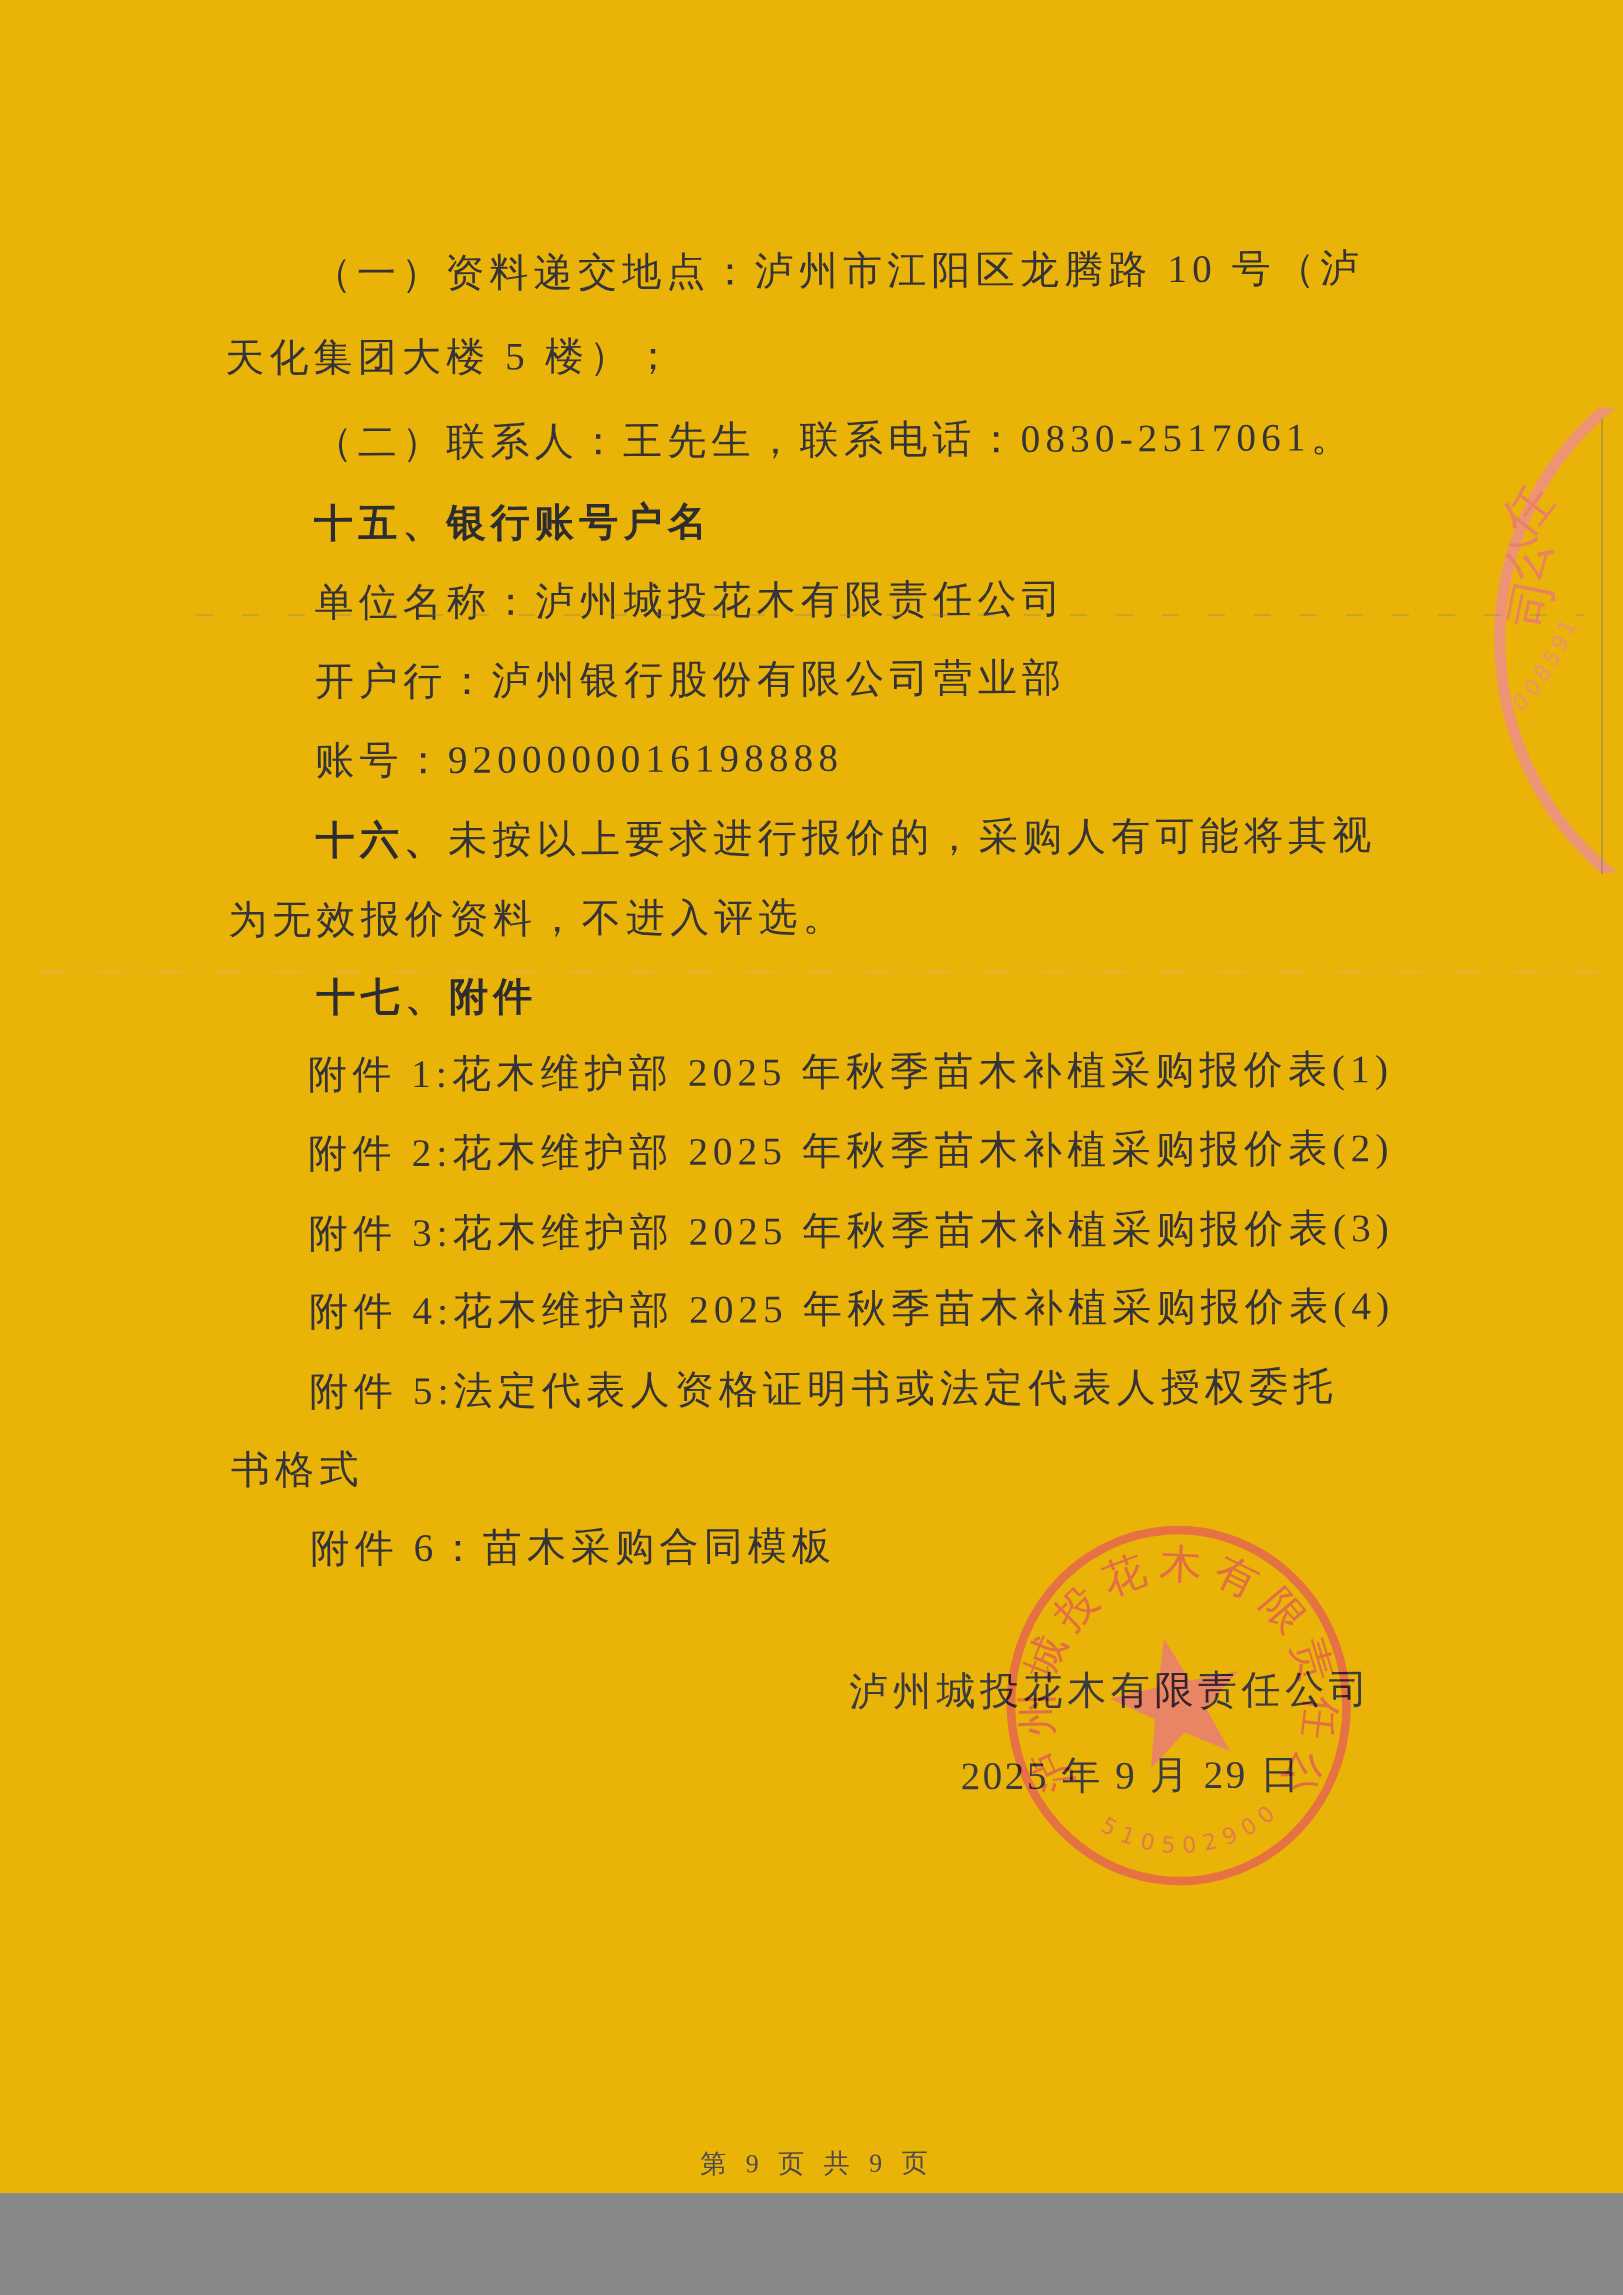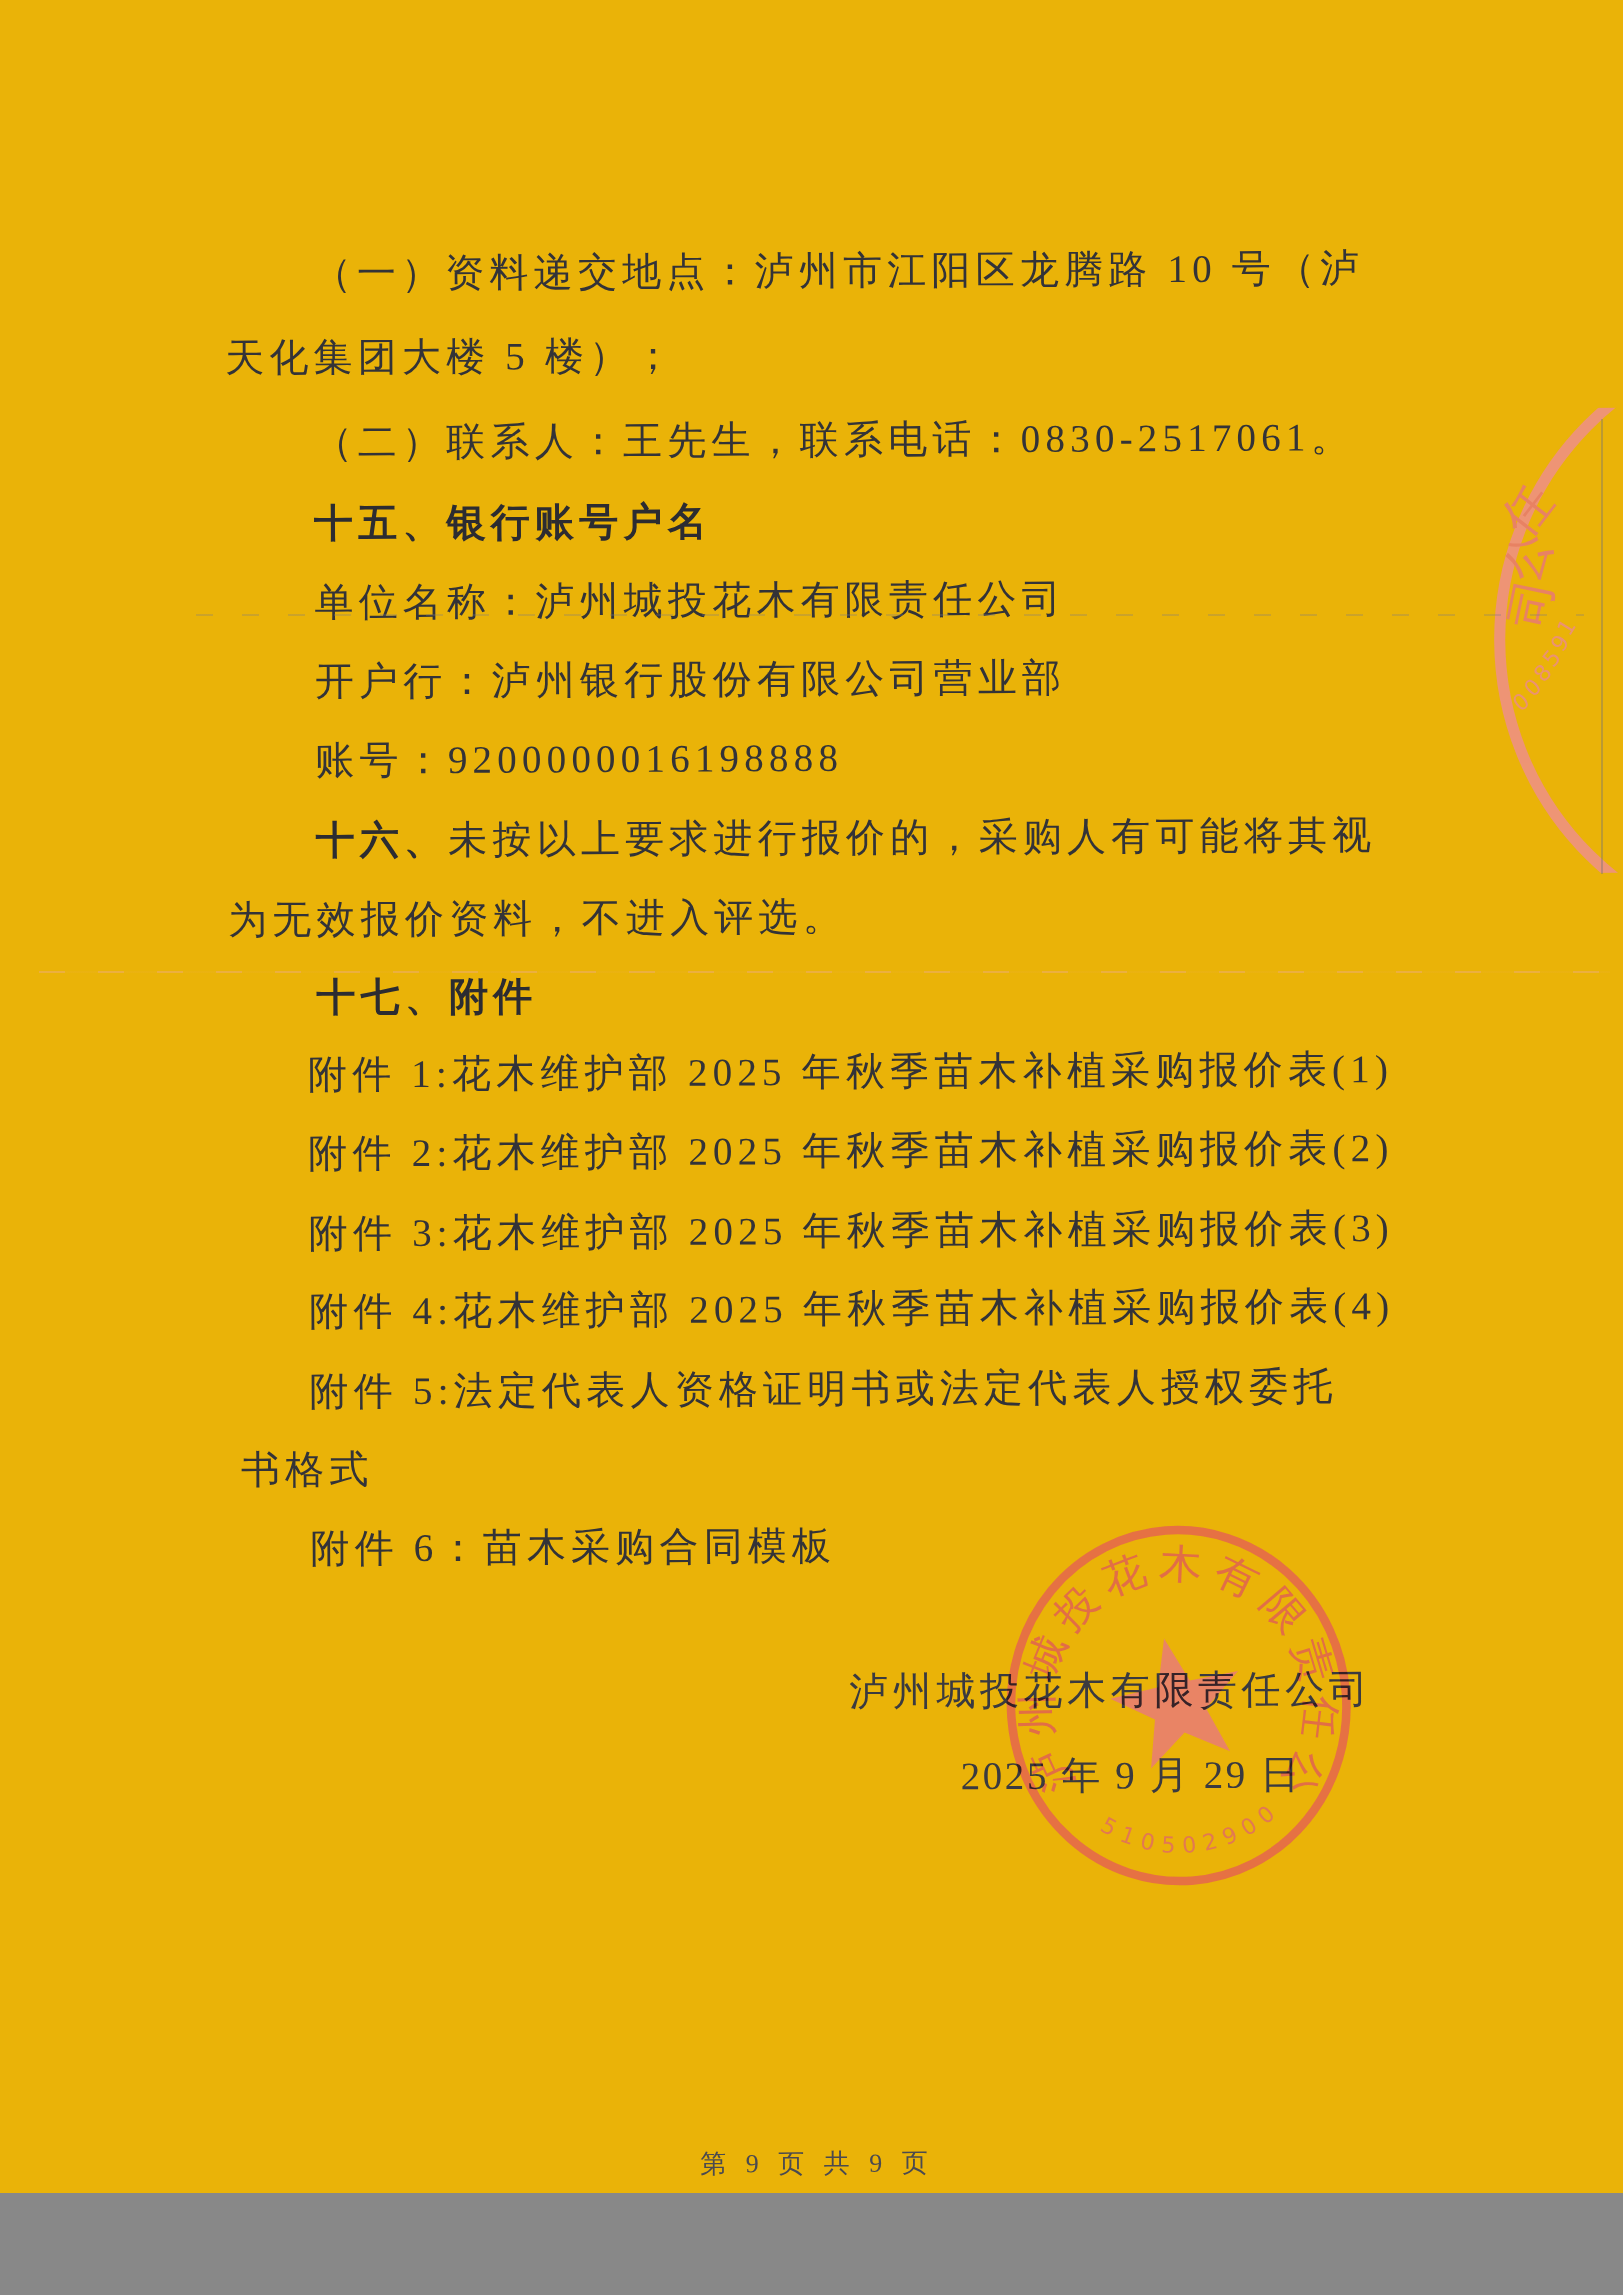--- a/index.html
+++ b/index.html
@@ -51,21 +51,21 @@
     <div class="line" style="left:317px;top:657px"><span class="b"></span><span>开户行：泸州银行股份有限公司营业部</span></div>
     <div class="line" style="left:317px;top:736px"><span class="b"></span><span>账号：9200000016198888</span></div>
     <div class="line" style="left:317px;top:816px"><span class="b">十六、</span><span>未按以上要求进行报价的，采购人有可能将其视</span></div>
     <div class="line" style="left:229px;top:895px"><span class="b"></span><span>为无效报价资料，不进入评选。</span></div>
     <div class="line" style="left:317px;top:973px"><span class="b">十七、附件</span><span></span></div>
     <div class="line" style="left:308px;top:1050px"><span class="b"></span><span>附件 1:花木维护部 2025 年秋季苗木补植采购报价表(1)</span></div>
     <div class="line" style="left:308px;top:1129px"><span class="b"></span><span>附件 2:花木维护部 2025 年秋季苗木补植采购报价表(2)</span></div>
     <div class="line" style="left:308px;top:1209px"><span class="b"></span><span>附件 3:花木维护部 2025 年秋季苗木补植采购报价表(3)</span></div>
     <div class="line" style="left:308px;top:1287px"><span class="b"></span><span>附件 4:花木维护部 2025 年秋季苗木补植采购报价表(4)</span></div>
     <div class="line" style="left:308px;top:1367px"><span class="b"></span><span>附件 5:法定代表人资格证明书或法定代表人授权委托</span></div>
-    <div class="line" style="left:239px;top:1445px"><span class="b"></span><span>书格式</span></div>
+    <div class="line" style="left:229px;top:1445px"><span class="b"></span><span>书格式</span></div>
     <div class="line" style="left:308px;top:1524px"><span class="b"></span><span>附件 6：苗木采购合同模板</span></div>
 
     <div class="sig" style="left:846px;top:1669px">泸州城投花木有限责任公司</div>
     <div class="sig" style="left:957px;top:1754px;letter-spacing:2.6px">2025 年 9 月 29 日</div>
 
     <svg class="seal" style="left:979px;top:1511px" width="393" height="393" viewBox="0 0 600 600">
       <g opacity="0.88" transform="rotate(-4 300 300)">
         <ellipse cx="300" cy="300" rx="256" ry="268" fill="none" stroke="#e4575c" stroke-width="13" opacity="0.82"></ellipse>
         <polygon points="300,195 324.7,266 399.9,267.6 339.9,313 361.7,384.9 300,342 238.3,384.9 260.1,313 200.1,267.6 275.3,266" fill="#e9797e" opacity="0.9" transform="rotate(-8 300 300)"></polygon>
         <defs>

